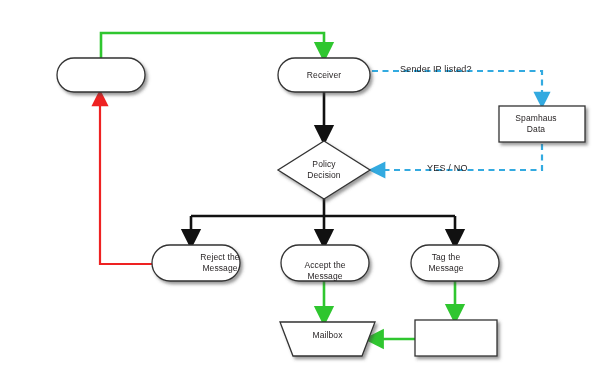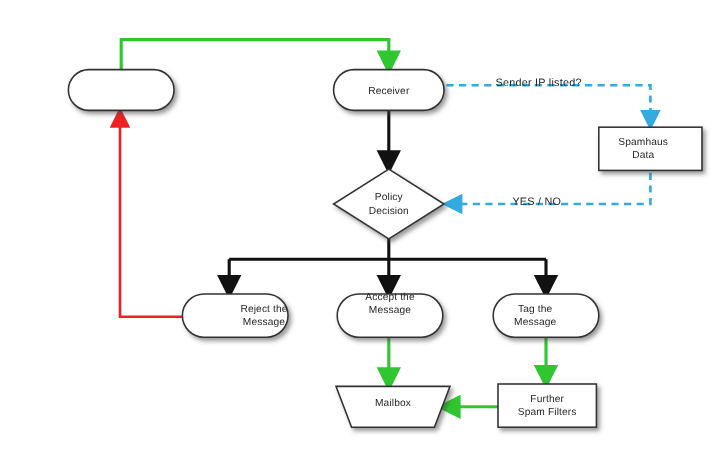--- a/index.html
+++ b/index.html
@@ -116,28 +116,26 @@
 
   <div class="node-label" style="left:499px; top:106px; width:74px; height:36px;">Spamhaus
 Data</div>
 
   <div class="node-label" style="left:278px; top:141px; width:92px; height:58px;">Policy
 Decision</div>
 
   <div class="node-label" style="left:152px; top:245px; width:88px; height:36px;margin-left:24px;">Reject the
 Message</div>
 
-  <div class="node-label" style="left:281px; top:241px; width:88px; height:24px;">Accept the
+  <div class="node-label" style="left:281px; top:259px; width:88px; height:24px;">Accept the
 Message</div>
 
   <div class="node-label" style="left:414px; top:245px; width:64px; height:36px;">Tag the
 Message</div>
 
   <div class="node-label" style="left:280px; top:306px; width:95px; height:34px;margin-top:12px;">Mailbox</div>
 
-  <div class="node-label" style="left:415px; top:320px; width:82px; height:36px;">Further
-Spam Filters</div>
 
-  <div class="edge-label" style="left:413px; top:64px;text-align:right;">Sender IP listed?</div>
+  <div class="edge-label" style="left:400px; top:64px;text-align:right;">Sender IP listed?</div>
 
   <div class="edge-label" style="left:427px; top:163px;">YES / NO</div>
 
 </div>
 
 </body></html>

